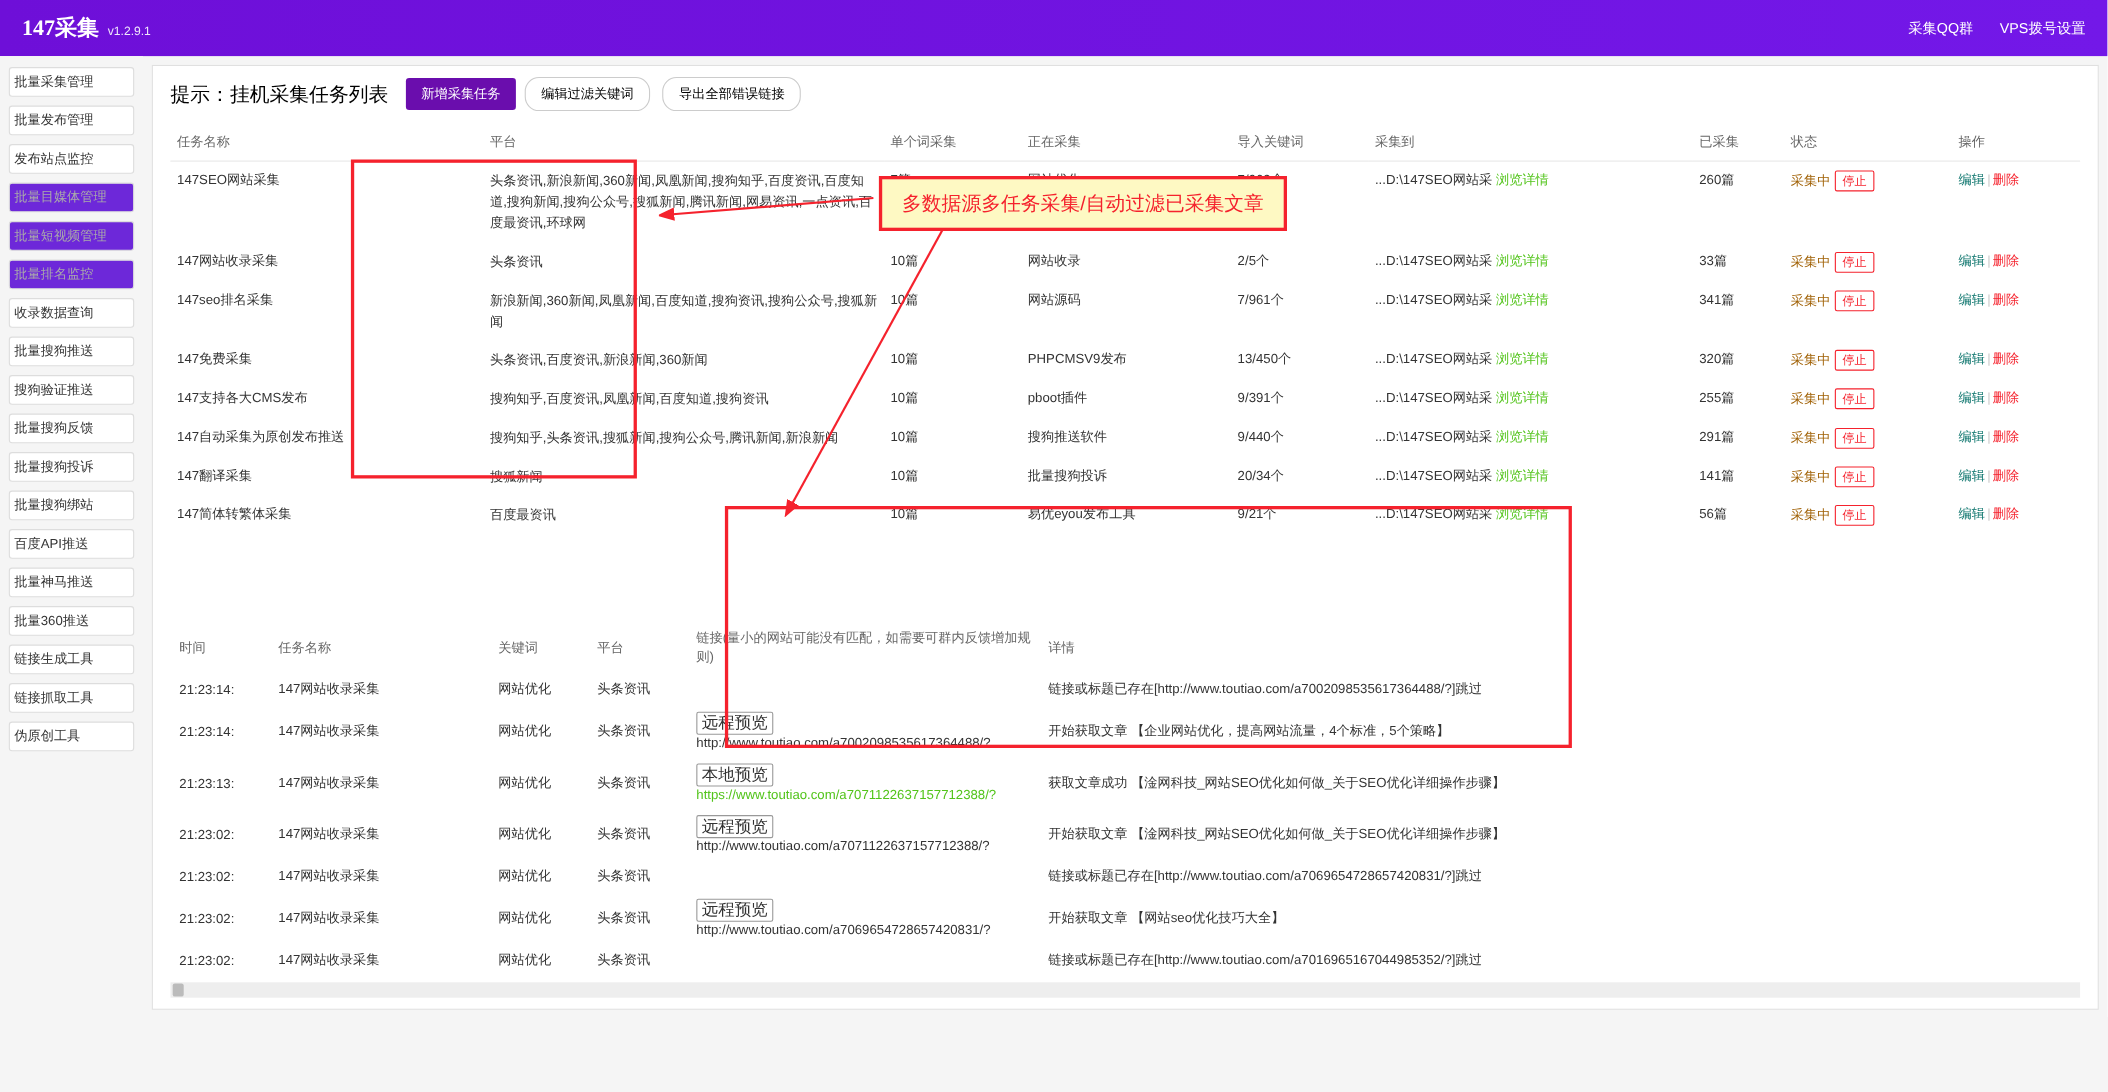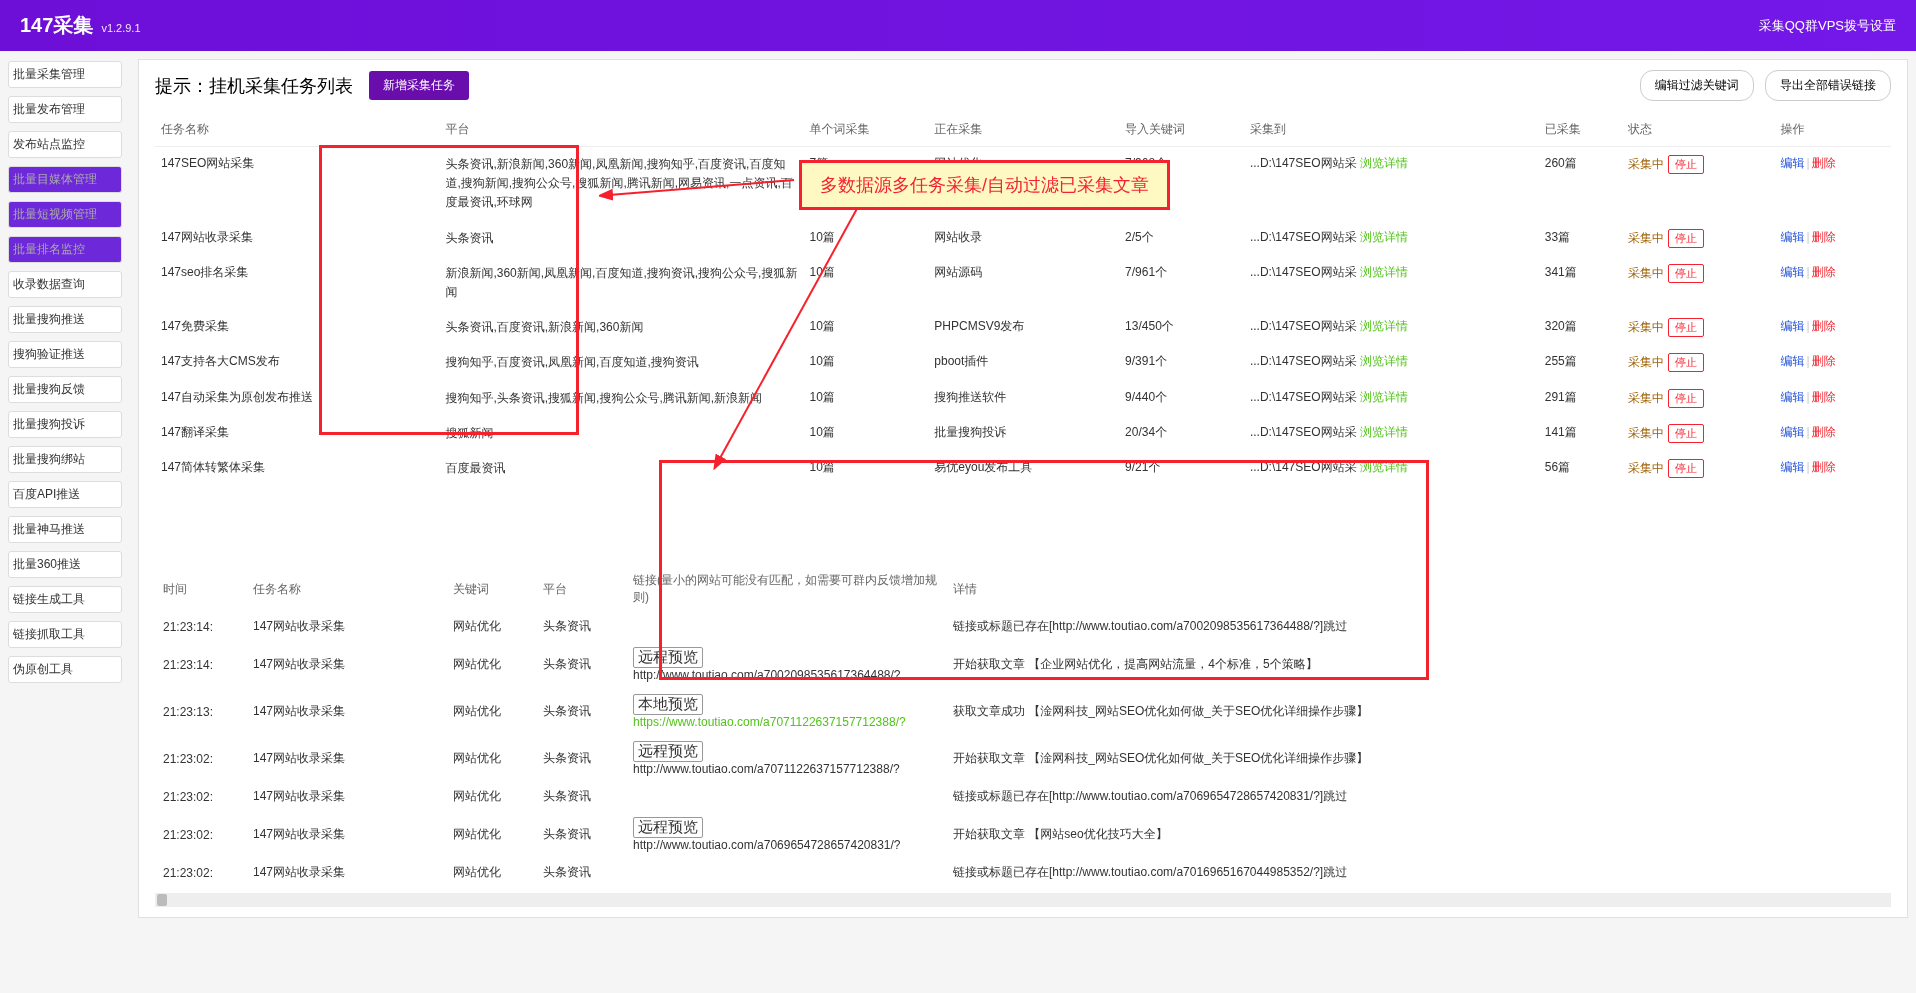--- a/index.html
+++ b/index.html
@@ -8,23 +8,23 @@
     .header {
       background: #6a0dad;
       background: linear-gradient(90deg, #6e0fd8 0%, #7318e8 100%);
       color: white;
       padding: 12px 20px;
       display: flex;
       justify-content: space-between;
       align-items: center;
     }
     .header-left { display: flex; align-items: baseline; gap: 8px; }
-    .app-title { font-size: 20px; font-weight: bold; }
+    .app-title { font-size: 20px; font-weight: bold; font-family: Liberation Serif, serif; }
     .app-version { font-size: 11px; opacity: 0.9; }
-    .header-right { display: flex; font-size: 13px; }
+    .header-right { display: flex; gap: 24px; font-size: 13px; }
     .header-link { cursor: pointer; }
     
     .container { display: flex; }
     
     .sidebar {
       width: 130px;
       padding: 10px 8px;
       background: #f5f5f5;
     }
     .sidebar-item {
@@ -47,21 +47,21 @@
       flex: 1;
       padding: 10px 16px;
       background: white;
       margin: 8px;
       border: 1px solid #e0e0e0;
       position: relative;
     }
     
     .page-header {
       display: flex;
-      justify-content: space-between;
+      justify-content: flex-start;
       align-items: center;
       margin-bottom: 12px;
     }
     .page-title-wrap { display: flex; align-items: center; gap: 16px; }
     .page-title { font-size: 18px; font-weight: normal; }
     .btn-primary {
       background: #6a0dad;
       color: white;
       border: none;
       padding: 6px 14px;
@@ -88,21 +88,21 @@
     }
     .task-table th { font-weight: normal; color: #666; border-bottom: 1px solid #eee; }
     .task-table td { color: #333; }
     .platform-col { max-width: 210px; word-break: break-all; line-height: 1.6; }
     .link-green { color: #52c41a; cursor: pointer; }
     .status-collecting { color: #a16207; margin-right: 4px; }
     .btn-stop {
       background: white; border: 1px solid #f5222d; color: #f5222d;
       padding: 1px 6px; font-size: 11px; border-radius: 2px; cursor: pointer;
     }
-    .op-edit { color: #1d4ed8; cursor: pointer; }
+    .op-edit { color: #0f766e; cursor: pointer; }
     .op-del { color: #f5222d; cursor: pointer; }
     .op-sep { color: #ccc; margin: 0 2px; }
     
     .annotation-box {
       position: absolute;
       border: 3px solid #f5222d;
       background: #fef9c3;
       padding: 10px 18px;
       font-size: 18px;
       color: #f5222d;

